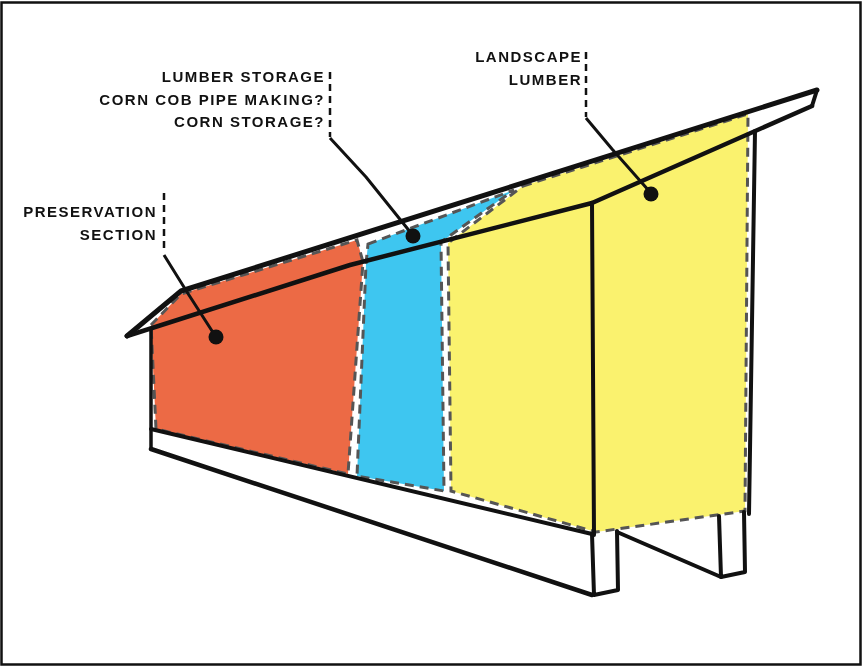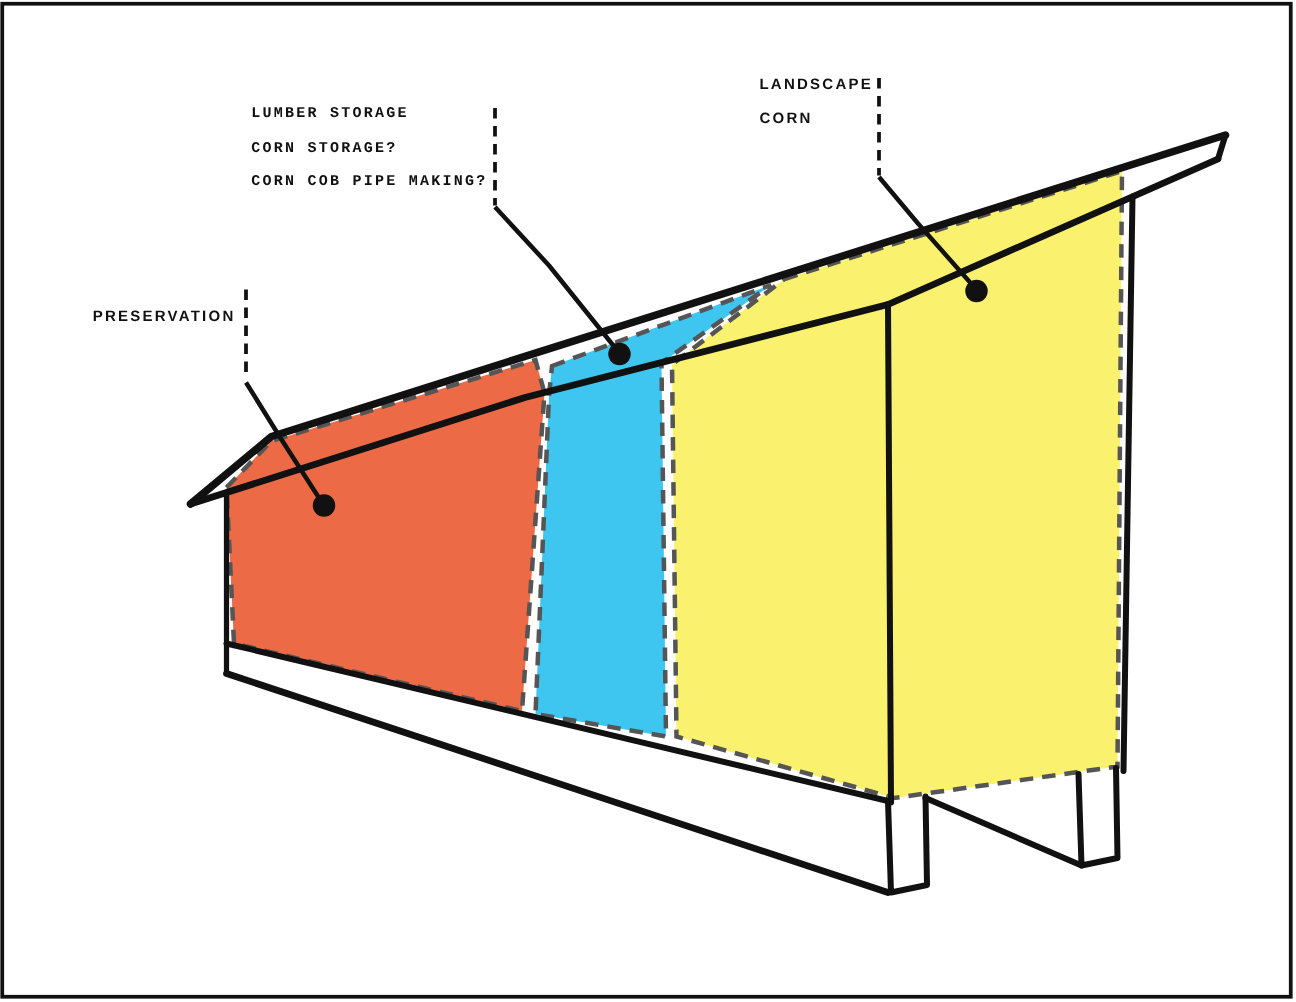--- a/index.html
+++ b/index.html
@@ -6,23 +6,23 @@
   .canvas{
     position:relative;
     width:864px;height:668px;
     background:#ffffff;
     overflow:hidden;
     font-family:"Liberation Sans","DejaVu Sans",sans-serif;
   }
   .canvas svg{position:absolute;left:0;top:0;}
   .note{
     position:absolute;
-    text-align:left;
+    text-align:right;
     font-weight:bold;
-    font-size:10px;
+    font-size:15px;
     line-height:22.5px;
     letter-spacing:1.5px;
     color:#111111;
     white-space:nowrap;
   }
 </style>
 </head>
 <body>
 
 <div class="canvas">
@@ -66,26 +66,27 @@
 
     <g fill="#111111">
       <circle cx="216" cy="337" r="7.5"></circle>
       <circle cx="413" cy="236" r="7.5"></circle>
       <circle cx="651" cy="194" r="7.5"></circle>
     </g>
   </svg>
 
   <div class="note" style="right:707px; top:186px;margin-top:15px;">
     <div>PRESERVATION</div>
+    <div>SECTION</div>
   </div>
 
-  <div class="note" style="right:539px; top:66px;font-family:Liberation Mono, monospace;">
+  <div class="note" style="right:539px; top:66px;">
     <div>LUMBER STORAGE</div>
+    <div>CORN COB PIPE MAKING?</div>
     <div>CORN STORAGE?</div>
-    <div>CORN COB PIPE MAKING?</div>
   </div>
 
   <div class="note" style="right:282px; top:46px;">
     <div>LANDSCAPE</div>
-    <div>CORN</div>
+    <div>LUMBER</div>
   </div>
 
 </div>
 
 </body></html>

